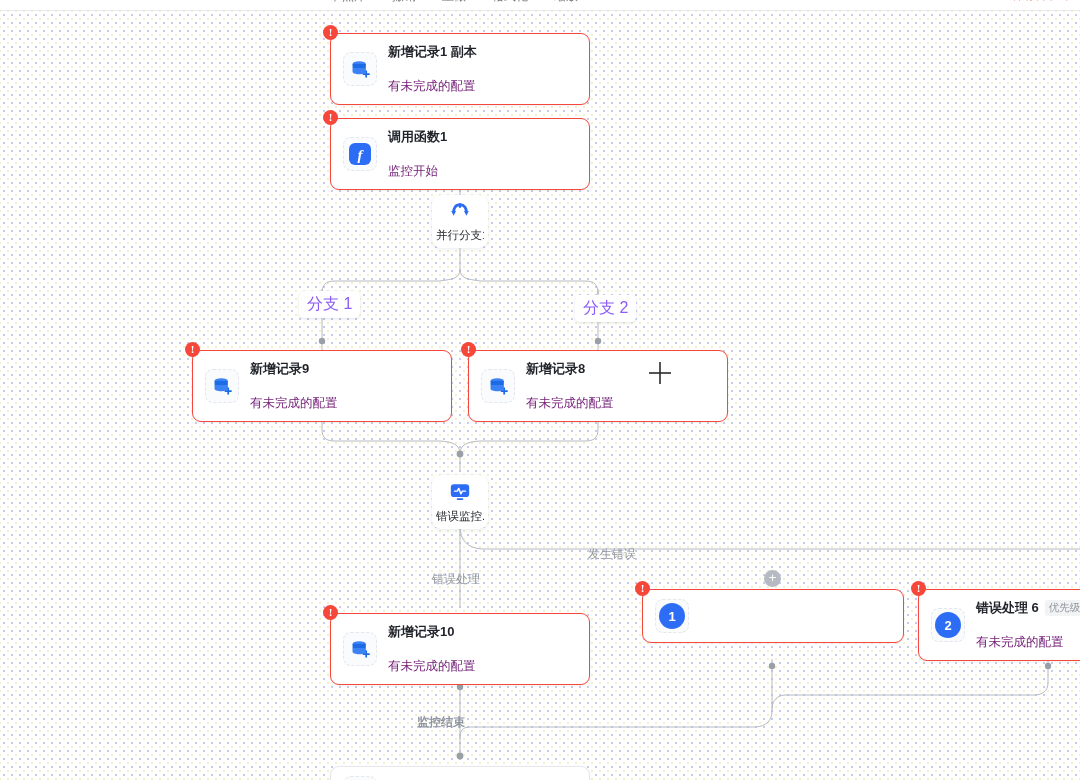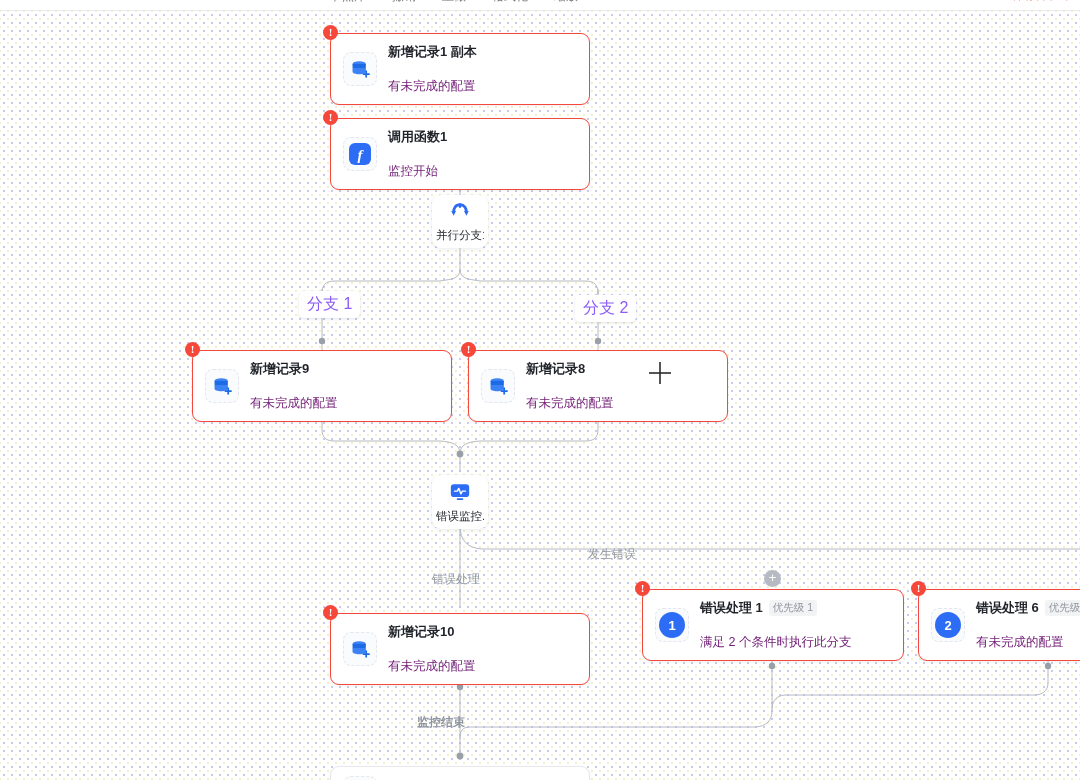--- a/index.html
+++ b/index.html
@@ -272,27 +272,20 @@
   <div class="elabel" style="left:417px; top:703px;font-weight:bold;">监控结束</div>
 
   <div class="edge-add" style="left:764px; top:559px;">+</div>
 
   <div class="node" style="left:642px; top:578px; width:262px;">
     <div class="badge-err">!</div>
     <div class="card err">
       <span class="ic-box">
         <span class="num-circle">1</span>
       </span>
-      <span class="txt">
-        <span class="t-title">
-          <span>错误处理 1</span>
-          <span class="pri-badge">优先级 1</span>
-        </span>
-        <span class="t-sub">满足 2 个条件时执行此分支</span>
-      </span>
     </div>
   </div>
 
   <div class="node" style="left:918px; top:578px; width:262px;">
     <div class="badge-err">!</div>
     <div class="card err">
       <span class="ic-box">
         <span class="num-circle">2</span>
       </span>
       <span class="txt">

